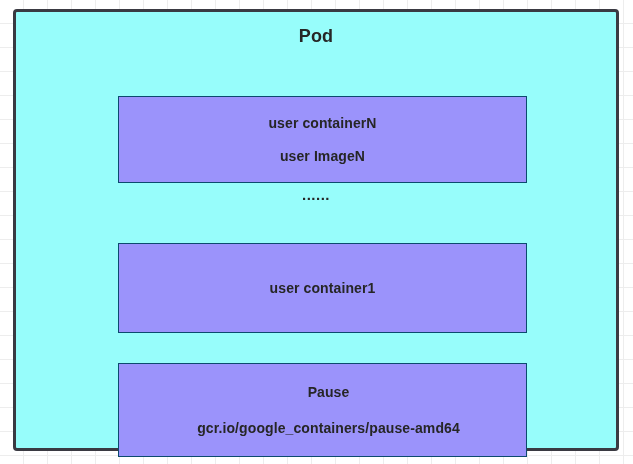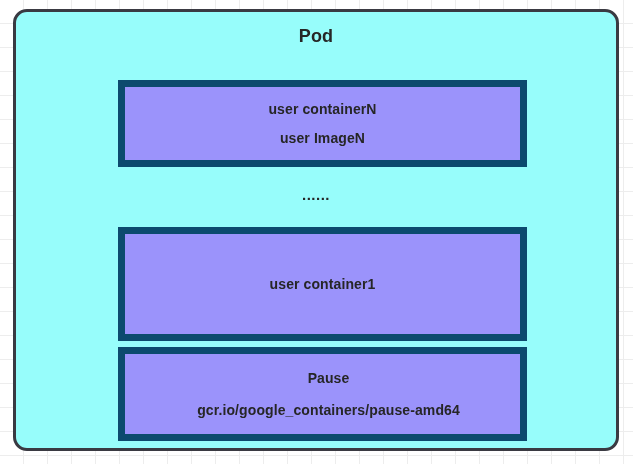--- a/index.html
+++ b/index.html
@@ -28,65 +28,66 @@
 
   .pod-box {
     position: absolute;
     left: 13px;
     top: 9px;
     width: 606px;
     height: 442px;
     box-sizing: border-box;
     background-color: #97fdfb;
     border: 3px solid #3a3a42;
-    border-radius: 14px;
+    border-radius: 4px;
   }
 
   .pod-title {
     position: absolute;
     left: 0;
     right: 0;
     top: 14px;
     text-align: center;
     font-size: 18px;
     font-weight: bold;
     color: #262626;
     letter-spacing: 0.2px;
   }
 
   .container-box {
     position: absolute;
     left: 102px;
     width: 409px;
     box-sizing: border-box;
     background-color: #9b93fb;
-    border: 7px solid #0c4a6e;
+    border: 1px solid #0c4a6e;
     display: flex;
     flex-direction: column;
     align-items: center;
     justify-content: space-evenly;
+    margin-top: 16px;
   }
 
   .container-box .line {
     font-size: 14px;
     font-weight: bold;
     color: #262626;
     text-align: center;
     white-space: nowrap;
     letter-spacing: 0.1px;
   }
 
   #box-containerN {
     top: 68px;
     height: 87px;
   }
 
   #box-container1 {
     top: 215px;
-    height: 114px;
+    height: 90px;
   }
 
   #box-pause {
     top: 335px;
     height: 94px;
     padding-left: 12px;
   }
 
   .ellipsis {
     position: absolute;

